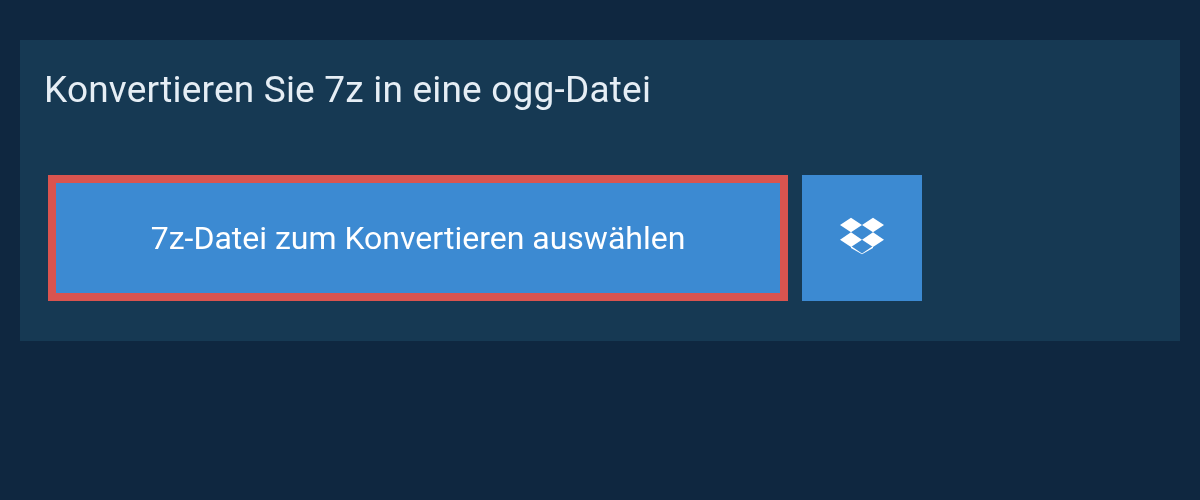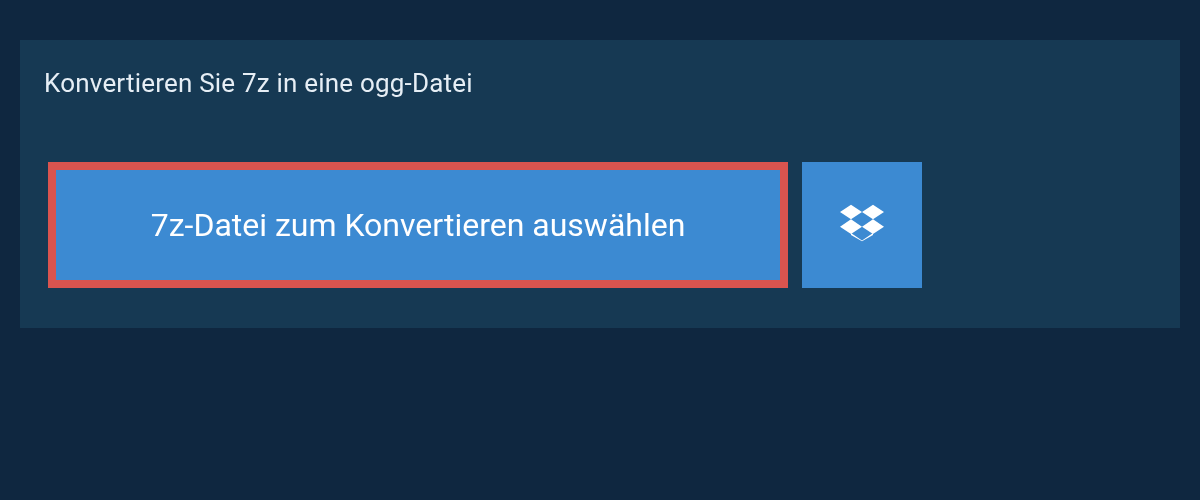--- a/index.html
+++ b/index.html
@@ -15,21 +15,21 @@
       margin: 40px 20px 0 20px;
       padding-bottom: 40px;
     }
     .title-wrap {
       display: inline-block;
       background: #163953;
       padding: 28px 40px 28px 24px;
     }
     .title {
       color: #e6eef5;
-      font-size: 26px;
+      font-size: 37px;
       font-weight: 400;
       letter-spacing: 0.2px;
     }
     .button-row {
       display: flex;
       gap: 14px;
       padding: 36px 28px 0 28px;
       align-items: stretch;
     }
     .select-btn {

